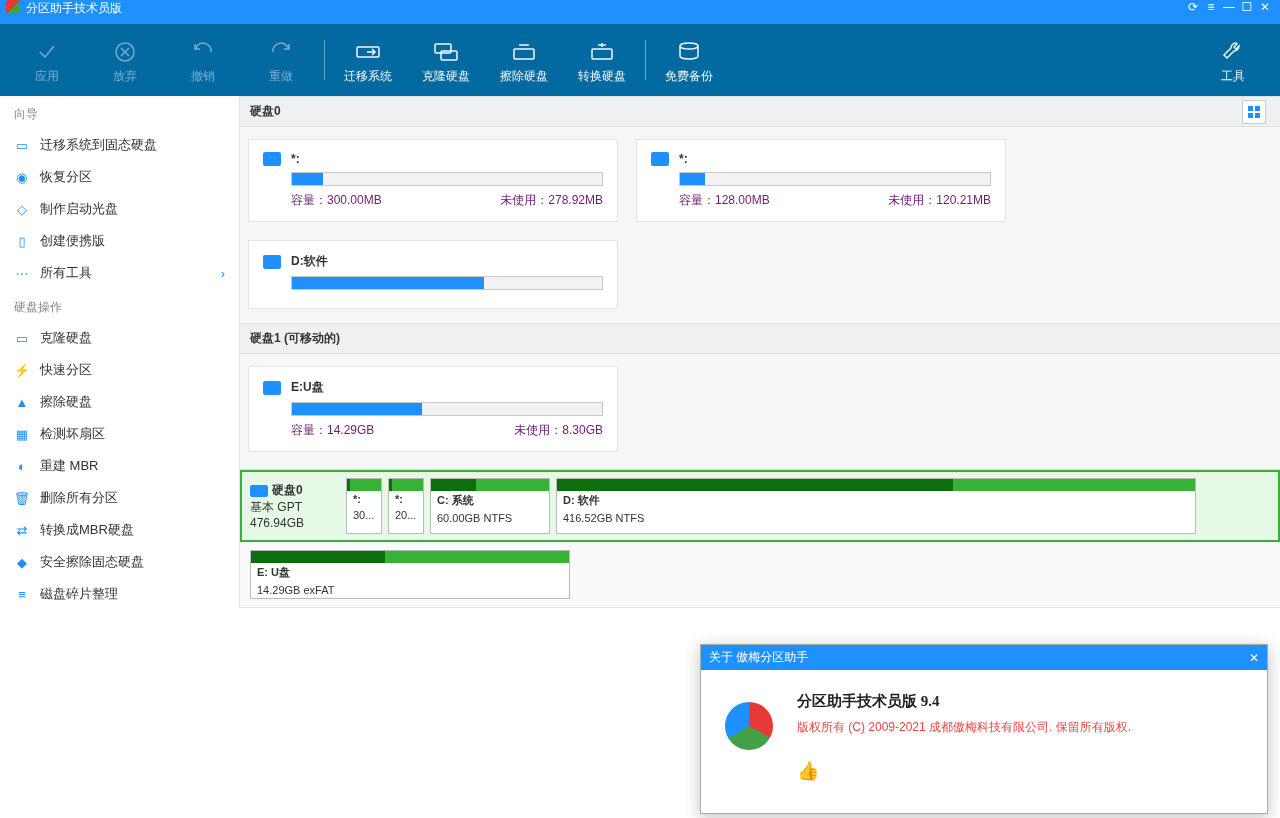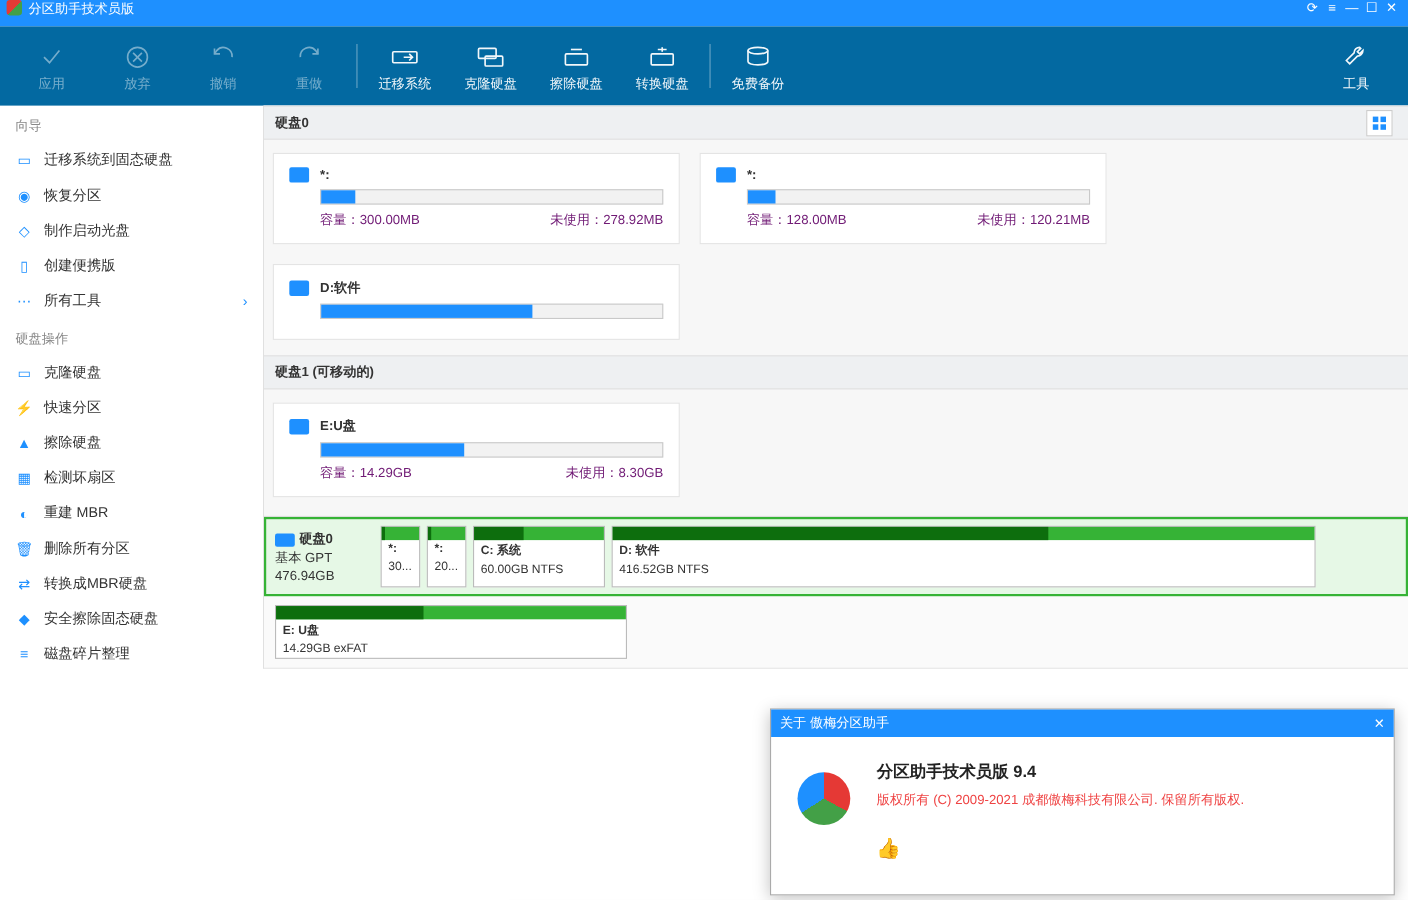--- a/index.html
+++ b/index.html
@@ -54,21 +54,21 @@
 .pcol .pbar{height:12px;background:#36b336;position:relative;}
 .pcol .pbar .pfill{height:100%;background:#0d6e0d;}
 .pcol .ptxt{padding:2px 6px;font-size:11px;white-space:nowrap;overflow:hidden;}
 
 
 .about{position:absolute;left:700px;top:644px;width:568px;height:170px;background:#fff;border:1px solid #aaa;box-shadow:0 3px 14px rgba(0,0,0,.25);}
 .about .abar{background:#1e90ff;color:#fff;padding:4px 8px;display:flex;align-items:center;}
 .about .abar .t{flex:1;}
 .about .abody{padding:22px 24px;display:flex;gap:24px;}
 .about .alogo{width:48px;height:48px;border-radius:50%;background:conic-gradient(#e53935 0 33%,#43a047 0 66%,#1e90ff 0);margin-top:10px;}
-.about .aname{font-size:15px;font-weight:bold;margin-bottom:8px;color:#222;}
+.about .aname{font-size:15px;font-weight:bold;margin-bottom:8px;color:#222;font-family:Liberation Serif, serif;}
 .about .acpy{color:#ef4444;font-size:12px;}
 .about .thumb{color:#1e90ff;margin-top:24px;font-size:18px;}
 
 svg{overflow:visible;}
 </style>
 </head>
 <body>
 
 <div class="titlebar">
   <span class="logo"></span>

